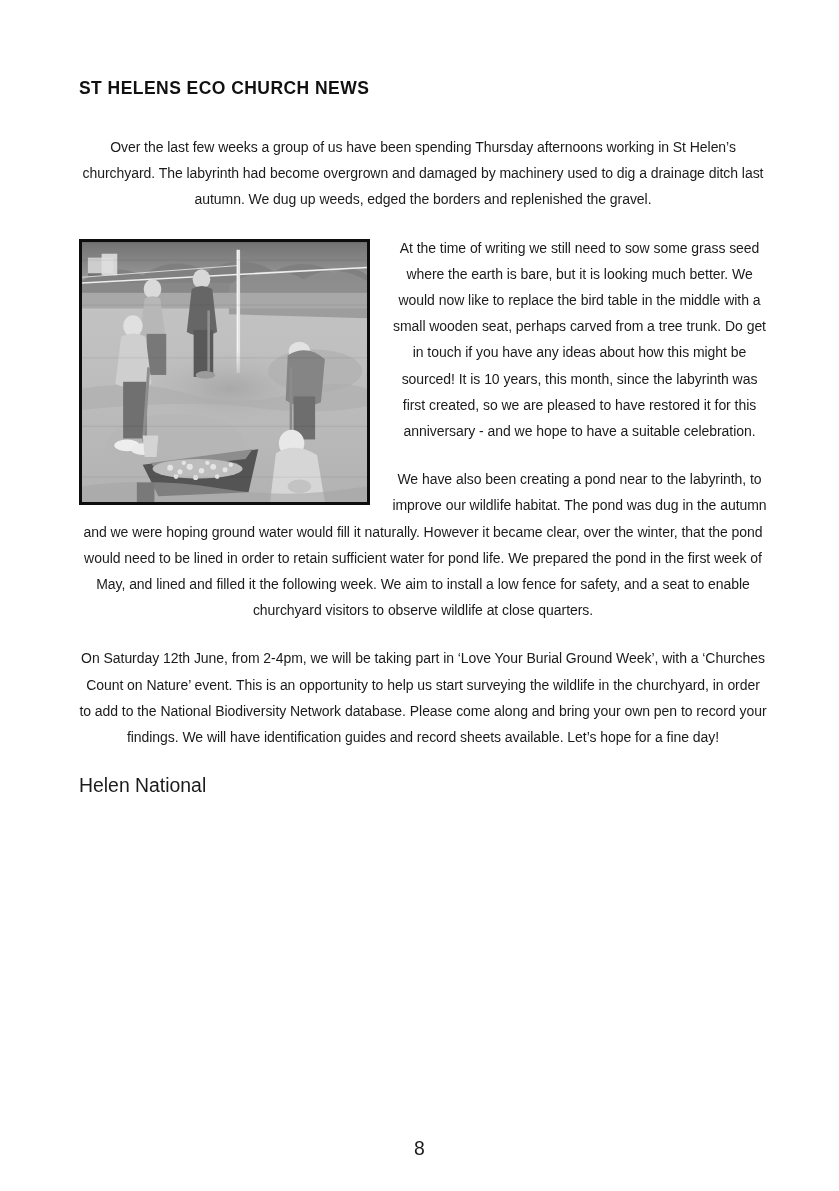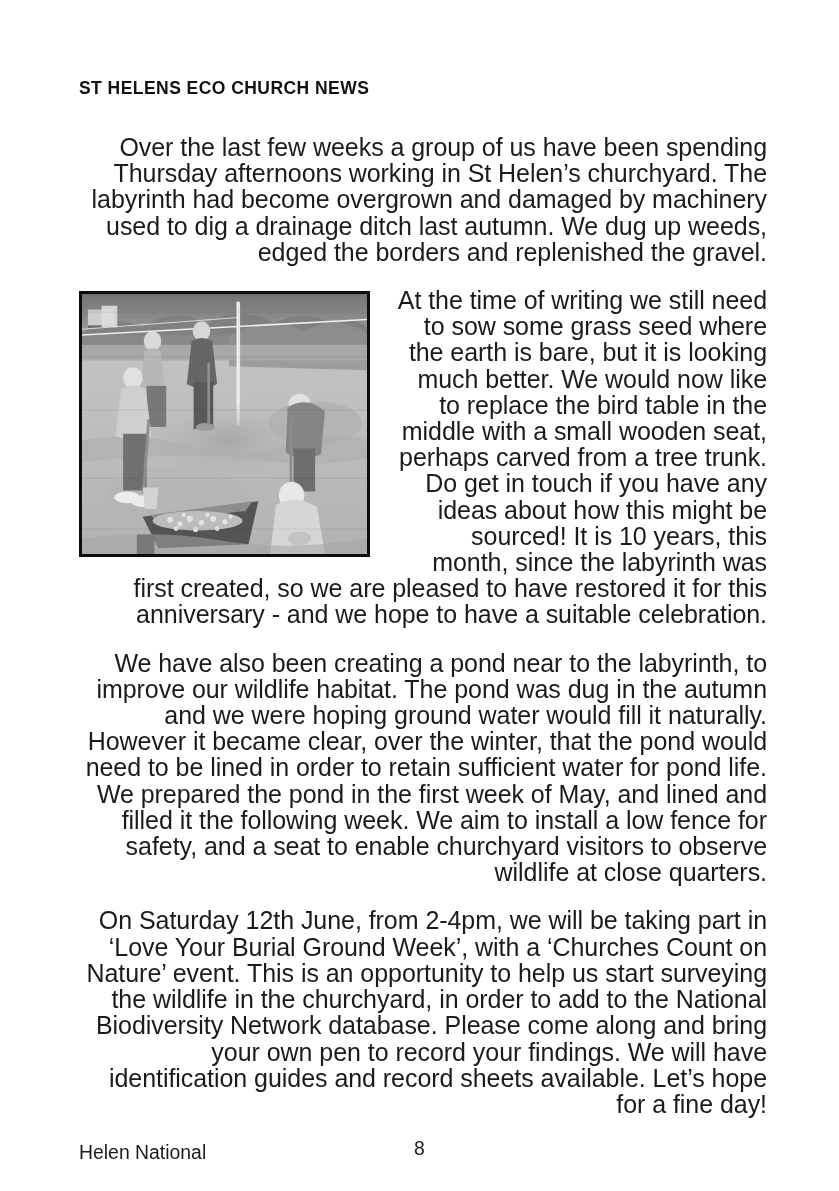--- a/index.html
+++ b/index.html
@@ -36,26 +36,26 @@
   .article-title {
     font-size: 17.5px;
     font-weight: bold;
     letter-spacing: 0.45px;
     color: #111111;
     margin: 0 0 35px 0;
     line-height: 1.2;
   }
 
   p.body-text {
-    font-size: 25px;
+    font-size: 14px;
     line-height: 26.2px;
     margin: 0 0 22px 0;
     color: #1b1b1b;
     letter-spacing: -0.05px;
-    text-align: right;
+    text-align: center;
   }
 
   p.body-text:last-child {
     margin-bottom: 0;
   }
 
   
   .photo-figure {
     float: left;
     margin: 4px 22px 8px 0;

